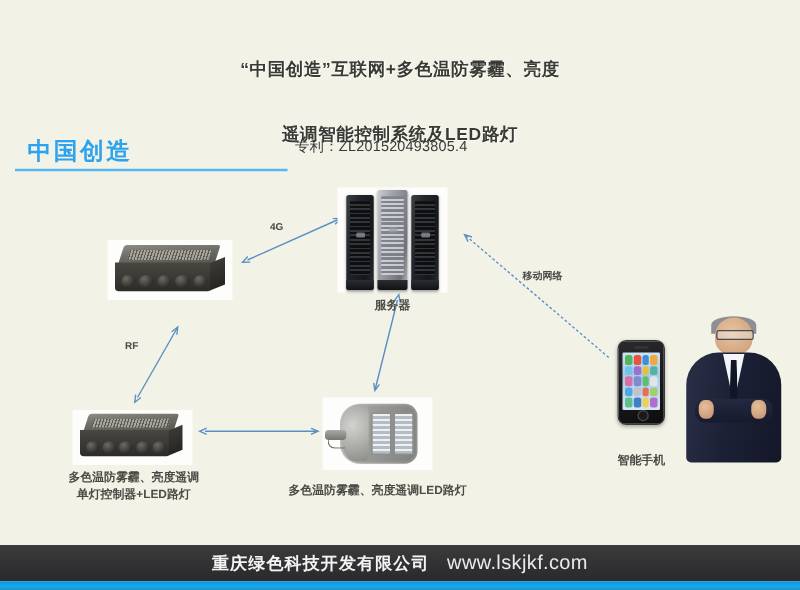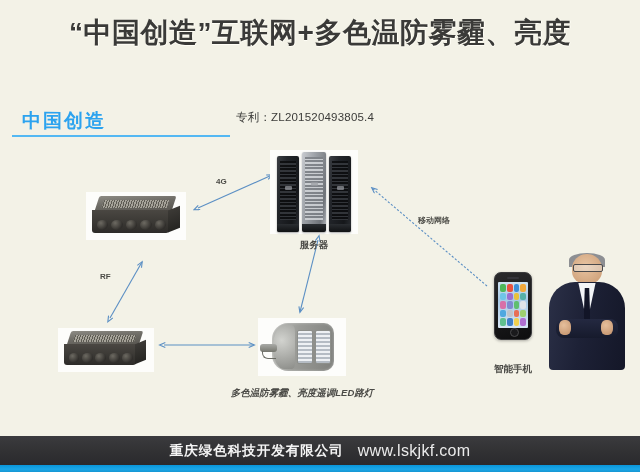--- a/index.html
+++ b/index.html
@@ -9,24 +9,25 @@
     font-family:"Liberation Sans","DejaVu Sans",sans-serif;
     position:relative;
   }
   .slide{position:absolute;inset:0;}
 
   
   .title-block{
     position:absolute;left:0;top:18px;width:640px;text-align:center;
   }
   .title-line{
-    font-size:28px;font-weight:bold;color:#3a3a38;
+    font-size:14px;font-weight:bold;color:#3a3a38;
     letter-spacing:.5px;line-height:30px;
     text-shadow:0 1px 0 #fffef6, 1px 0 0 #fffef6, -1px 0 0 #efeee2;
     white-space:nowrap;
+    margin-top:22px;
   }
 
   
   .section-title{
     position:absolute;left:22px;top:108px;
     font-size:19px;font-weight:bold;color:#2ca3ef;
     letter-spacing:2px;
   }
   .section-rule{
     position:absolute;left:12px;top:135px;width:218px;height:2px;
@@ -236,20 +237,21 @@
 
   svg.arrows{position:absolute;left:0;top:0;width:640px;height:472px;overflow:visible;}
 </style>
 </head>
 <body>
 
 <div class="slide">
 
   <div class="title-block">
     <div class="title-line">“中国创造”互联网+多色温防雾霾、亮度</div>
+    <div class="title-line">遥调智能控制系统及LED路灯</div>
   </div>
 
   <div class="section-title">中国创造</div>
   <div class="section-rule"></div>
 
   <div class="patent">专利：ZL201520493805.4</div>
 
   <svg class="arrows" viewBox="0 0 640 472">
     <defs>
       <marker id="ah" markerWidth="7" markerHeight="7" refX="5.2" refY="2.6" orient="auto" markerUnits="strokeWidth">
@@ -360,34 +362,38 @@
       <div class="side"></div>
       <div class="knobs">
         <i></i>
           <i></i>
           <i></i>
           <i></i>
           <i></i>
       </div>
     </div>
   </div>
+  <div class="node-label multi" style="left:44px;top:376px;width:126px;">
+    <div>多色温防雾霾、亮度遥调</div>
+    <div>单灯控制器+LED路灯</div>
+  </div>
 
   <div class="art" style="left:258px;top:318px;width:88px;height:58px;">
     <div class="lamp" style="left:2px;top:3px;width:84px;height:52px;">
       <div class="body"></div>
       <div class="head"></div>
       <div class="mods">
           <i></i>
           <i></i>
         </div>
       <div class="arm"></div>
       <div class="wire"></div>
     </div>
   </div>
-  <div class="node-label" style="left:212px;top:386px;width:180px;font-style:italic;">多色温防雾霾、亮度遥调LED路灯</div>
+  <div class="node-label" style="left:212px;top:386px;width:180px;">多色温防雾霾、亮度遥调LED路灯</div>
 
   <div class="footer">
     <span class="company">重庆绿色科技开发有限公司</span>
     <span class="site">www.lskjkf.com</span>
   </div>
   <div class="footer-accent"></div>
 
 </div>
 
 </body></html>

